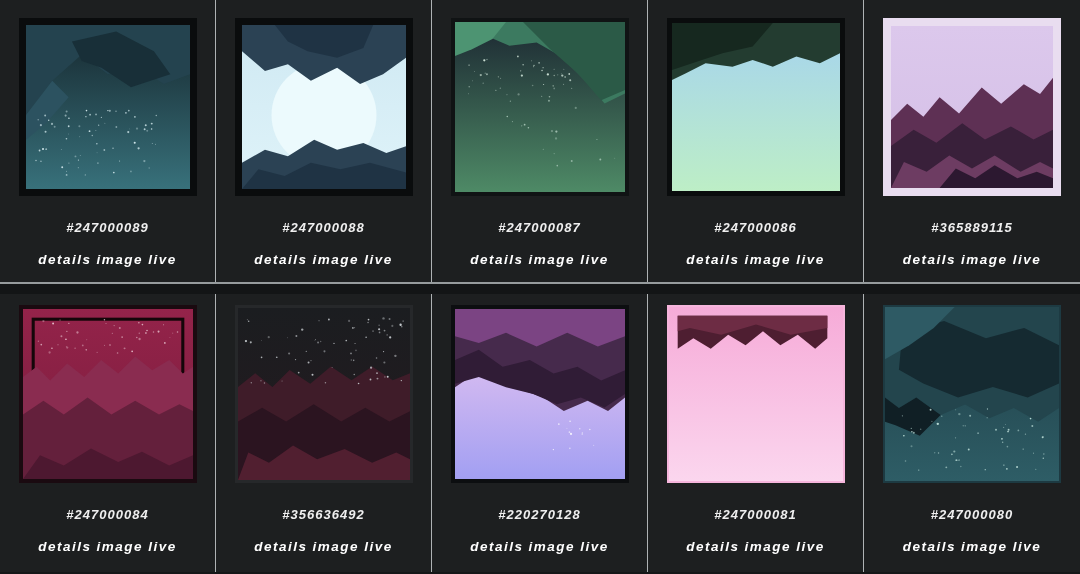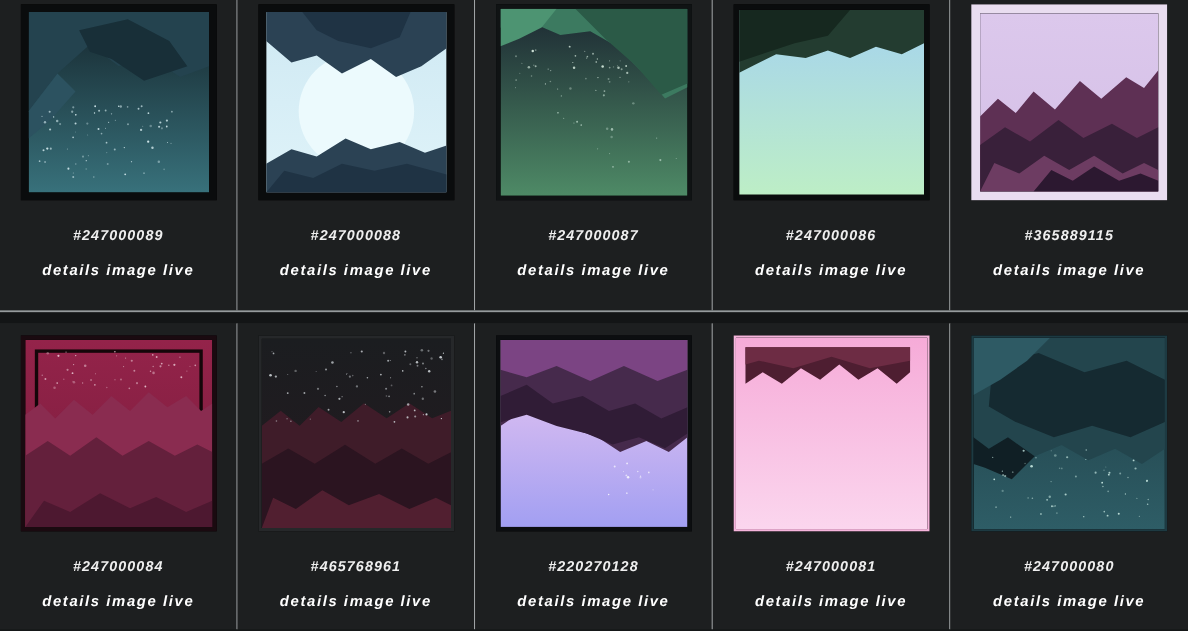--- a/index.html
+++ b/index.html
@@ -19,21 +19,21 @@
   .row--second {
     height:288px;
     padding-top:10px;
     background:linear-gradient(#131516 0 10px, #1d1f20 10px);
   }
   .cell {
     background:#1d1f20;
     display:flex;
     flex-direction:column;
     align-items:center;
-    padding-top:4px;
+    padding-top:18px;
     border-right:1px solid #aeb2b4;
   }
   .cell:nth-child(5n) { border-right:none; }
   .row--second .cell { padding-top:11px;text-align:right; }
   .art {
     width:178px;
     height:178px;
     flex:0 0 auto;
     background:#000;
     cursor:pointer;
@@ -470,21 +470,21 @@
             <circle cx="41.02" cy="31.71" r="0.58" fill="#cfd4d8" opacity="0.79"></circle>
             <circle cx="77.03" cy="41.54" r="0.54" fill="#cfd4d8" opacity="0.82"></circle>
             <circle cx="89.73" cy="10.40" r="0.62" fill="#cfd4d8" opacity="0.38"></circle>
             <circle cx="6.20" cy="7.74" r="0.45" fill="#cfd4d8" opacity="0.74"></circle>
             <circle cx="78.51" cy="13.44" r="0.52" fill="#cfd4d8" opacity="0.40"></circle>
             <circle cx="81.08" cy="41.05" r="0.56" fill="#cfd4d8" opacity="0.63"></circle>
             <circle cx="52.84" cy="6.73" r="0.56" fill="#cfd4d8" opacity="0.78"></circle>
             <circle cx="95.22" cy="10.83" r="0.47" fill="#cfd4d8" opacity="0.49"></circle>
           </svg>
         </div>
-      <div class="token-id">#465768961</div>
+      <div class="token-id">#356636492</div>
       <div class="links">
         <a>details</a>
         <a>image</a>
         <a>live</a>
       </div>
     </div>
 
     <div class="cell">
       <div class="art" style="border: 4px solid rgb(12, 14, 16);">
           <svg viewBox="0 0 100 100" preserveAspectRatio="none">

